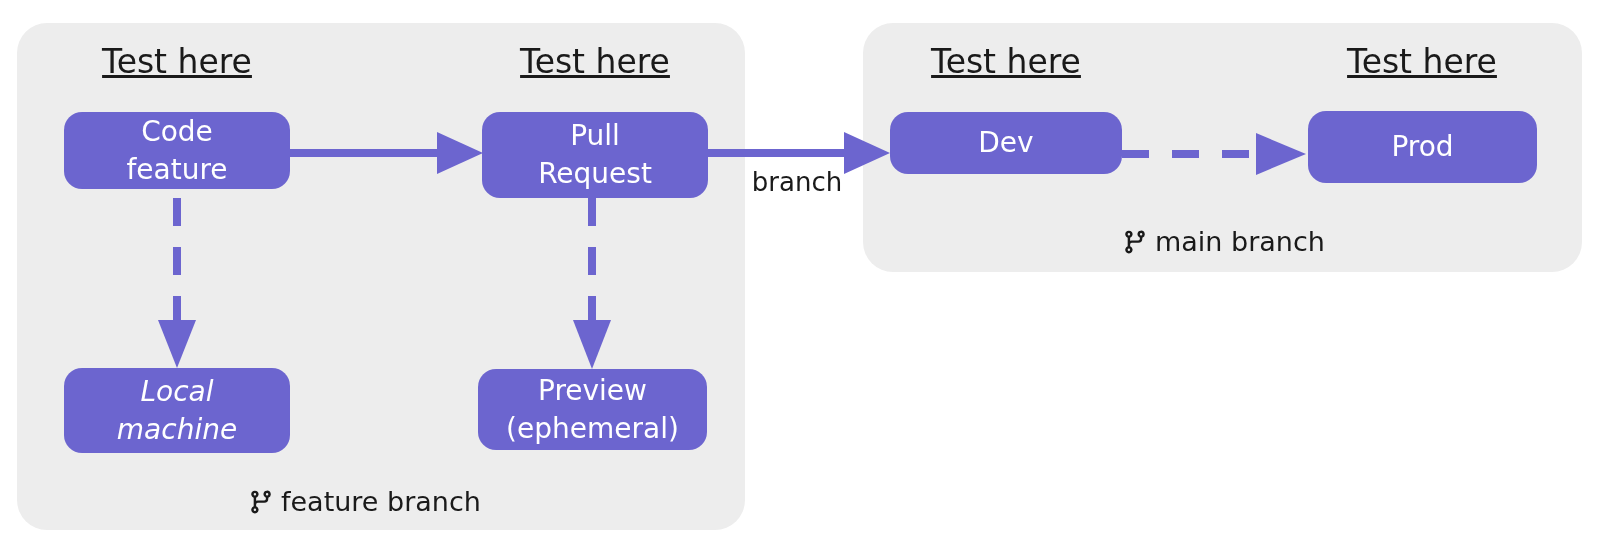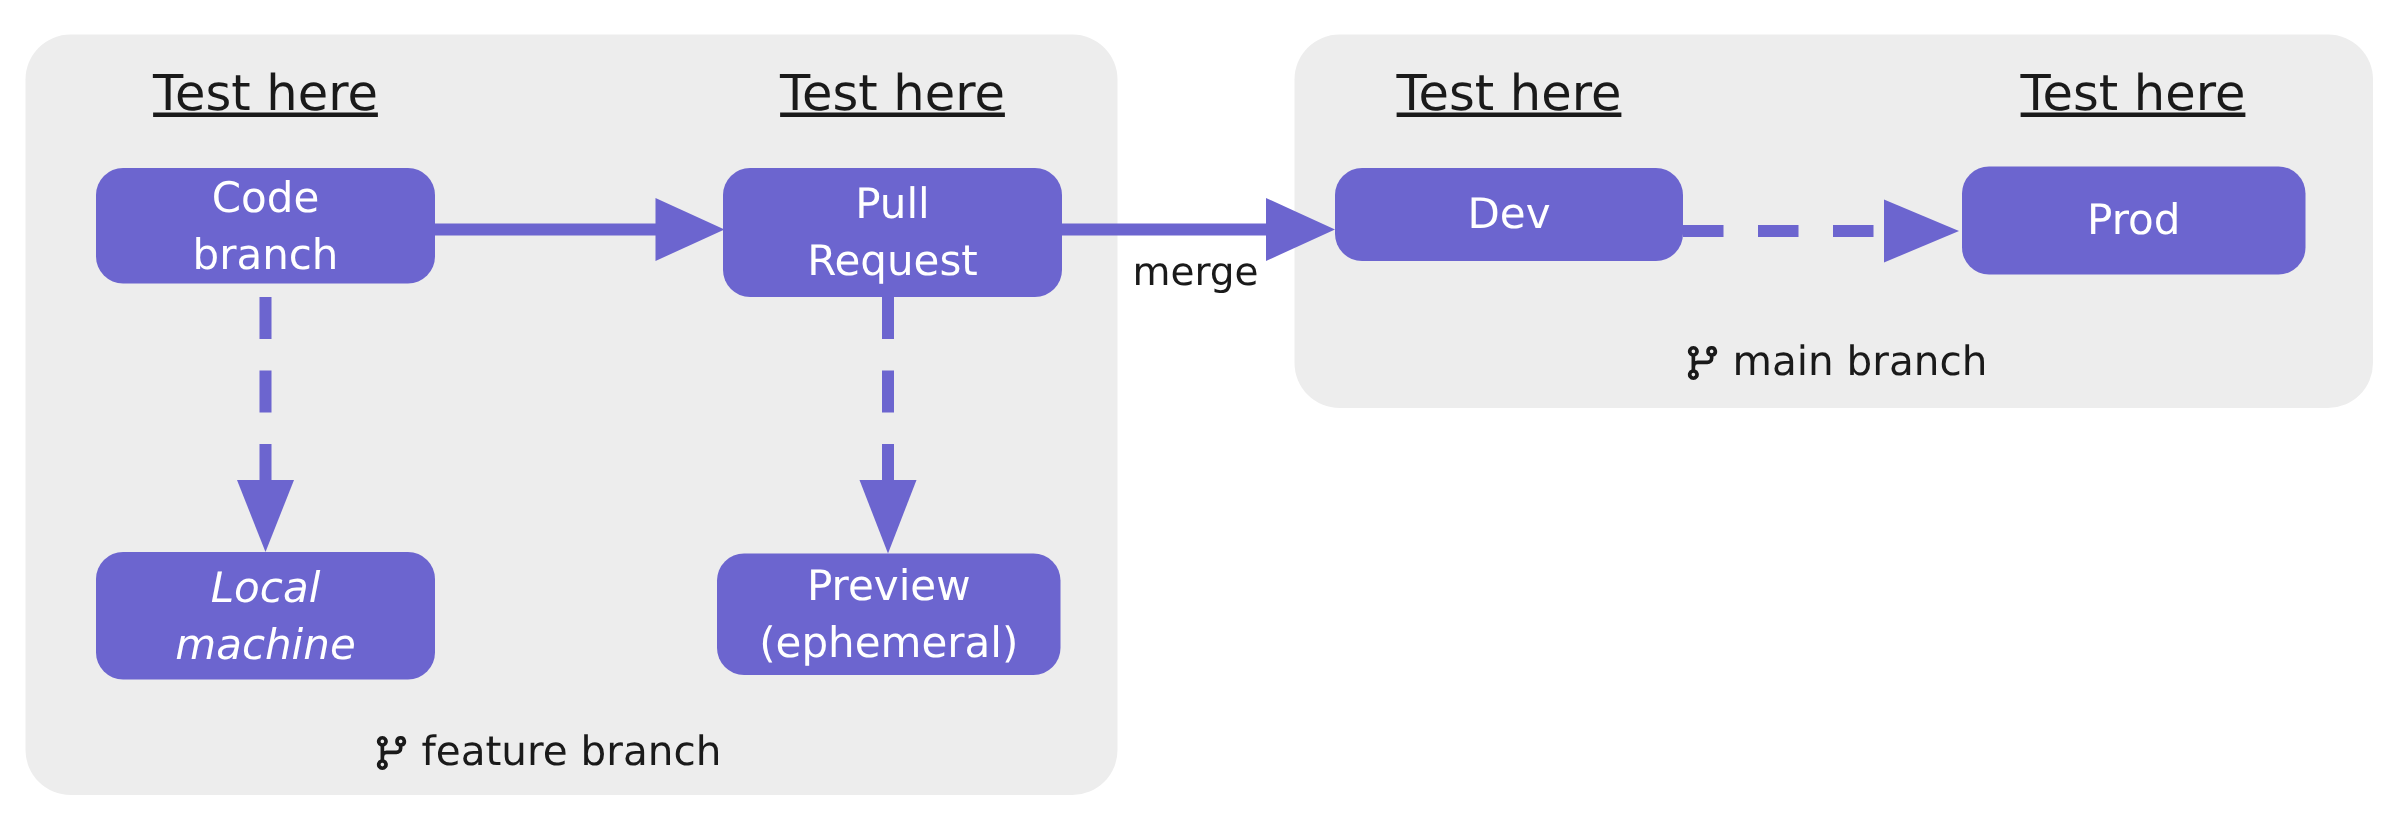--- a/index.html
+++ b/index.html
@@ -135,42 +135,42 @@
   </g>
 </svg>
 
 <div class="test-label" id="test-1">Test here</div>
 <div class="test-label" id="test-2">Test here</div>
 <div class="test-label" id="test-3">Test here</div>
 <div class="test-label" id="test-4">Test here</div>
 
 <div class="node-box" id="node-code-branch">
   <span>Code</span>
-  <span>branch</span>
+  <span>feature</span>
 </div>
 <div class="node-box" id="node-pull-request">
   <span>Pull</span>
   <span>Request</span>
 </div>
 <div class="node-box" id="node-dev">
   <span>Dev</span>
 </div>
 <div class="node-box" id="node-prod">
   <span>Prod</span>
 </div>
 <div class="node-box" id="node-local-machine">
   <span>Local</span>
   <span>machine</span>
 </div>
 <div class="node-box" id="node-preview">
   <span>Preview</span>
   <span>(ephemeral)</span>
 </div>
 
-<div id="edge-label-merge">merge</div>
+<div id="edge-label-merge">branch</div>
 
 <div class="branch-label" id="branch-label-feature">
   <span class="branch-icon">
     <svg width="26" height="26" viewBox="0 0 16 16" aria-hidden="true">
       <path d="M9.5 3.25a2.25 2.25 0 1 1 3 2.122V6A2.5 2.5 0 0 1 10 8.5H6a1 1 0 0 0-1 1v1.128a2.251 2.251 0 1 1-1.5 0V5.372a2.25 2.25 0 1 1 1.5 0v1.836A2.493 2.493 0 0 1 6 7h4a1 1 0 0 0 1-1v-.628a2.25 2.25 0 0 1-1.5-2.122ZM4.25 13.5a.75.75 0 1 0 0-1.5.75.75 0 0 0 0 1.5Zm0-9.5a.75.75 0 1 0 0-1.5.75.75 0 0 0 0 1.5Zm8.25-.75a.75.75 0 1 0-1.5 0 .75.75 0 0 0 1.5 0Z"></path>
     </svg>
   </span>
   <span>feature branch</span>
 </div>
 <div class="branch-label" id="branch-label-main">

